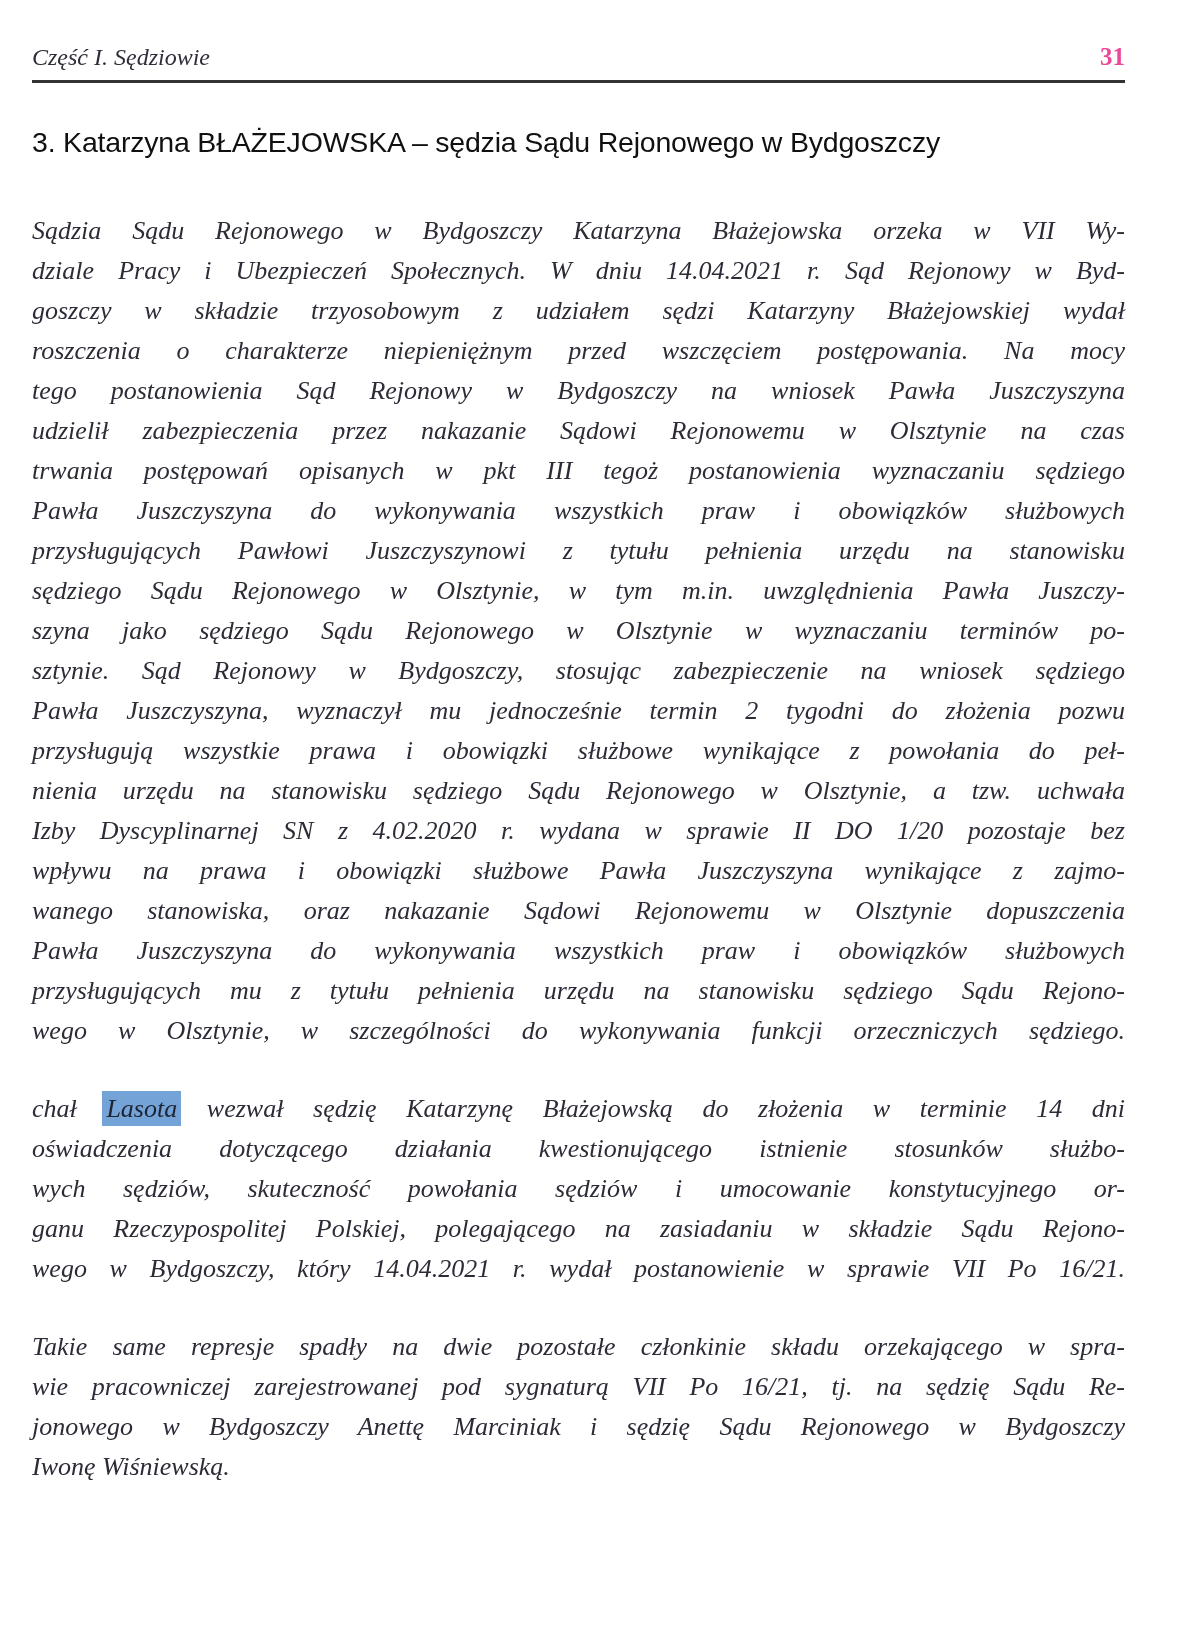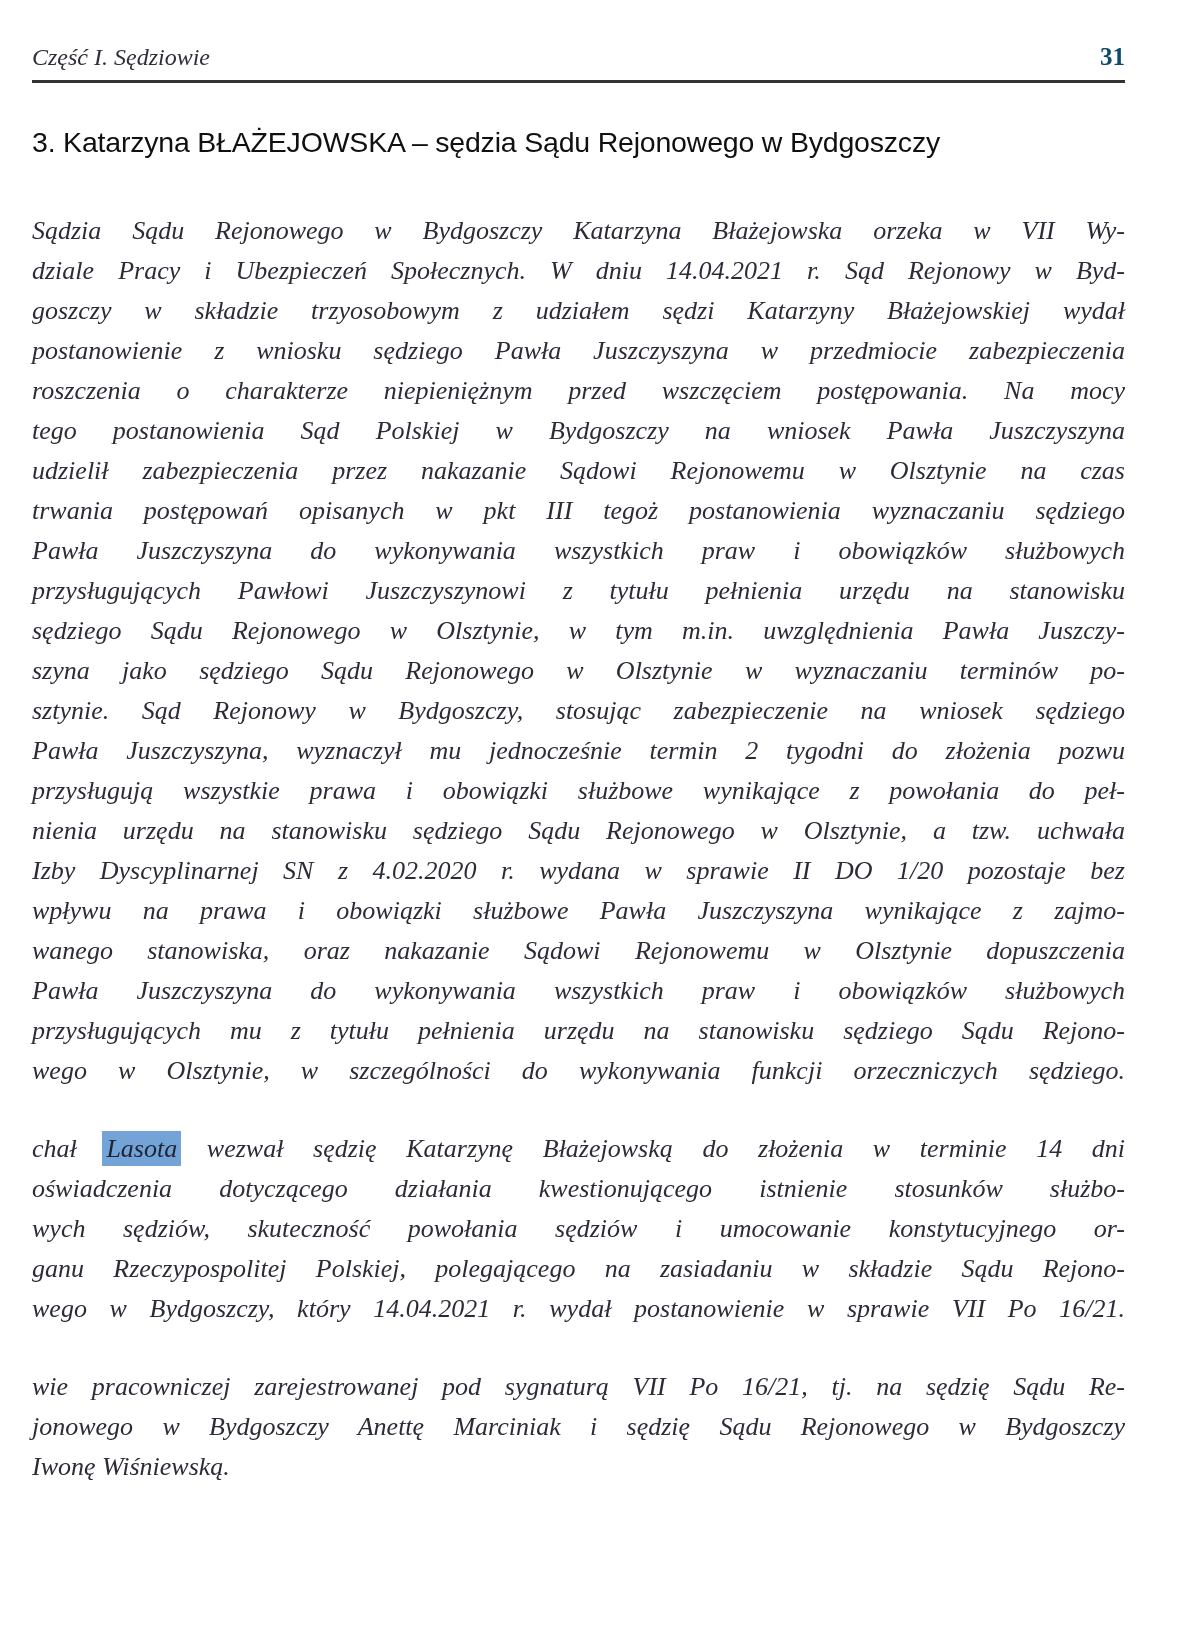--- a/index.html
+++ b/index.html
@@ -27,21 +27,21 @@
     font-size: 24px;
     line-height: 30px;
   }
   .running-title {
     font-style: italic;
     color: #2e2e3a;
   }
   .page-number {
     font-weight: 700;
     font-size: 25px;
-    color: #0c4a6e;
+    color: #ec4899;
   }
   .header-rule {
     height: 3px;
     background: #333336;
     margin-top: 8px;
   }
   .section-heading {
     margin: 39px 0 0 0;
     font-family: "Liberation Sans", sans-serif;
     font-weight: 400;
@@ -87,23 +87,22 @@
 
     <div class="header-rule"></div>
 
     <h1 class="section-heading">3. Katarzyna BŁAŻEJOWSKA – sędzia Sądu Rejonowego w Bydgoszczy</h1>
 
     <div class="body-text">
         <div class="para">
           <div class="line j">Sądzia Sądu Rejonowego w Bydgoszczy Katarzyna Błażejowska orzeka w VII Wy-</div>
           <div class="line j">dziale Pracy i Ubezpieczeń Społecznych. W dniu 14.04.2021 r. Sąd Rejonowy w Byd-</div>
           <div class="line j">goszczy w składzie trzyosobowym z udziałem sędzi Katarzyny Błażejowskiej wydał</div>
-          <div class="line j">postanowienie z wniosku sędziego Pawła Juszczyszyna w przedmiocie zabezpieczenia</div>
           <div class="line j">roszczenia o charakterze niepieniężnym przed wszczęciem postępowania. Na mocy</div>
-          <div class="line j">tego postanowienia Sąd Polskiej w Bydgoszczy na wniosek Pawła Juszczyszyna</div>
+          <div class="line j">tego postanowienia Sąd Rejonowy w Bydgoszczy na wniosek Pawła Juszczyszyna</div>
           <div class="line j">udzielił zabezpieczenia przez nakazanie Sądowi Rejonowemu w Olsztynie na czas</div>
           <div class="line j">trwania postępowań opisanych w pkt III tegoż postanowienia wyznaczaniu sędziego</div>
           <div class="line j">Pawła Juszczyszyna do wykonywania wszystkich praw i obowiązków służbowych</div>
           <div class="line j">przysługujących Pawłowi Juszczyszynowi z tytułu pełnienia urzędu na stanowisku</div>
           <div class="line j">sędziego Sądu Rejonowego w Olsztynie, w tym m.in. uwzględnienia Pawła Juszczy-</div>
           <div class="line j">szyna jako sędziego Sądu Rejonowego w Olsztynie w wyznaczaniu terminów po-</div>
           <div class="line j">sztynie. Sąd Rejonowy w Bydgoszczy, stosując zabezpieczenie na wniosek sędziego</div>
           <div class="line j">Pawła Juszczyszyna, wyznaczył mu jednocześnie termin 2 tygodni do złożenia pozwu</div>
           <div class="line j">przysługują wszystkie prawa i obowiązki służbowe wynikające z powołania do peł-</div>
           <div class="line j">nienia urzędu na stanowisku sędziego Sądu Rejonowego w Olsztynie, a tzw. uchwała</div>
@@ -115,20 +114,21 @@
           <div class="line j">wego w Olsztynie, w szczególności do wykonywania funkcji orzeczniczych sędziego.</div>
         </div>
         <div class="para">
           <div class="line j">chał <span class="hl">Lasota</span> wezwał sędzię Katarzynę Błażejowską do złożenia w terminie 14 dni</div>
           <div class="line j">oświadczenia dotyczącego działania kwestionującego istnienie stosunków służbo-</div>
           <div class="line j">wych sędziów, skuteczność powołania sędziów i umocowanie konstytucyjnego or-</div>
           <div class="line j">ganu Rzeczypospolitej Polskiej, polegającego na zasiadaniu w składzie Sądu Rejono-</div>
           <div class="line j">wego w Bydgoszczy, który 14.04.2021 r. wydał postanowienie w sprawie VII Po 16/21.</div>
         </div>
         <div class="para">
+          <div class="line j">Takie same represje spadły na dwie pozostałe członkinie składu orzekającego w spra-</div>
           <div class="line j">wie pracowniczej zarejestrowanej pod sygnaturą VII Po 16/21, tj. na sędzię Sądu Re-</div>
           <div class="line j">jonowego w Bydgoszczy Anettę Marciniak i sędzię Sądu Rejonowego w Bydgoszczy</div>
           <div class="line">Iwonę Wiśniewską.</div>
         </div>
       </div>
 
   </div>
 </div>
 
 </body></html>

